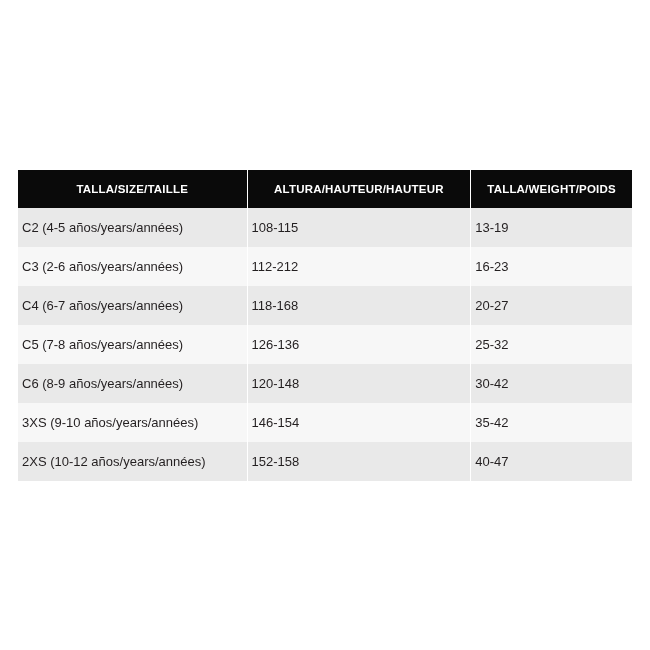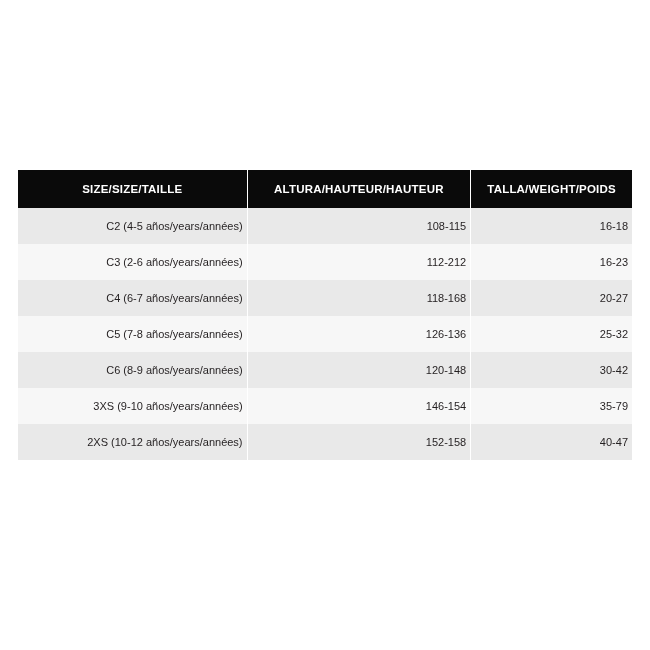--- a/index.html
+++ b/index.html
@@ -40,24 +40,24 @@
     letter-spacing: 0.2px;
     text-align: center;
     padding: 13px 4px 13px 4px;
     border-right: 1px solid #ffffff;
     vertical-align: middle;
   }
   table.size-table thead th:last-child {
     border-right: none;
   }
   table.size-table tbody td {
-    text-align: right;
+    text-align: left;
     padding: 12px 4px 12px 4px;
     color: #231f20;
-    font-size: 11px;
+    font-size: 13px;
     border-right: 1px solid #ffffff;
     vertical-align: middle;
   }
   table.size-table tbody td:last-child {
     border-right: none;
   }
   table.size-table tbody tr:nth-child(odd) td {
     background: #e9e9e9;
   }
   table.size-table tbody tr:nth-child(even) td {
@@ -68,30 +68,30 @@
   .col-weight { width: 26%; }
 </style>
 </head>
 <body>
 
 <div class="page">
   <div class="table-wrap">
     <table class="size-table">
       <thead>
         <tr>
-          <th class="col-size">SIZE/SIZE/TAILLE</th>
+          <th class="col-size">TALLA/SIZE/TAILLE</th>
           <th class="col-height">ALTURA/HAUTEUR/HAUTEUR</th>
           <th class="col-weight">TALLA/WEIGHT/POIDS</th>
         </tr>
       </thead>
       <tbody>
         <tr>
           <td>C2 (4-5 años/years/années)</td>
           <td>108-115</td>
-          <td>16-18</td>
+          <td>13-19</td>
         </tr>
         <tr>
           <td>C3 (2-6 años/years/années)</td>
           <td>112-212</td>
           <td>16-23</td>
         </tr>
         <tr>
           <td>C4 (6-7 años/years/années)</td>
           <td>118-168</td>
           <td>20-27</td>
@@ -102,21 +102,21 @@
           <td>25-32</td>
         </tr>
         <tr>
           <td>C6 (8-9 años/years/années)</td>
           <td>120-148</td>
           <td>30-42</td>
         </tr>
         <tr>
           <td>3XS (9-10 años/years/années)</td>
           <td>146-154</td>
-          <td>35-79</td>
+          <td>35-42</td>
         </tr>
         <tr>
           <td>2XS (10-12 años/years/années)</td>
           <td>152-158</td>
           <td>40-47</td>
         </tr>
       </tbody>
     </table>
   </div>
 </div>

